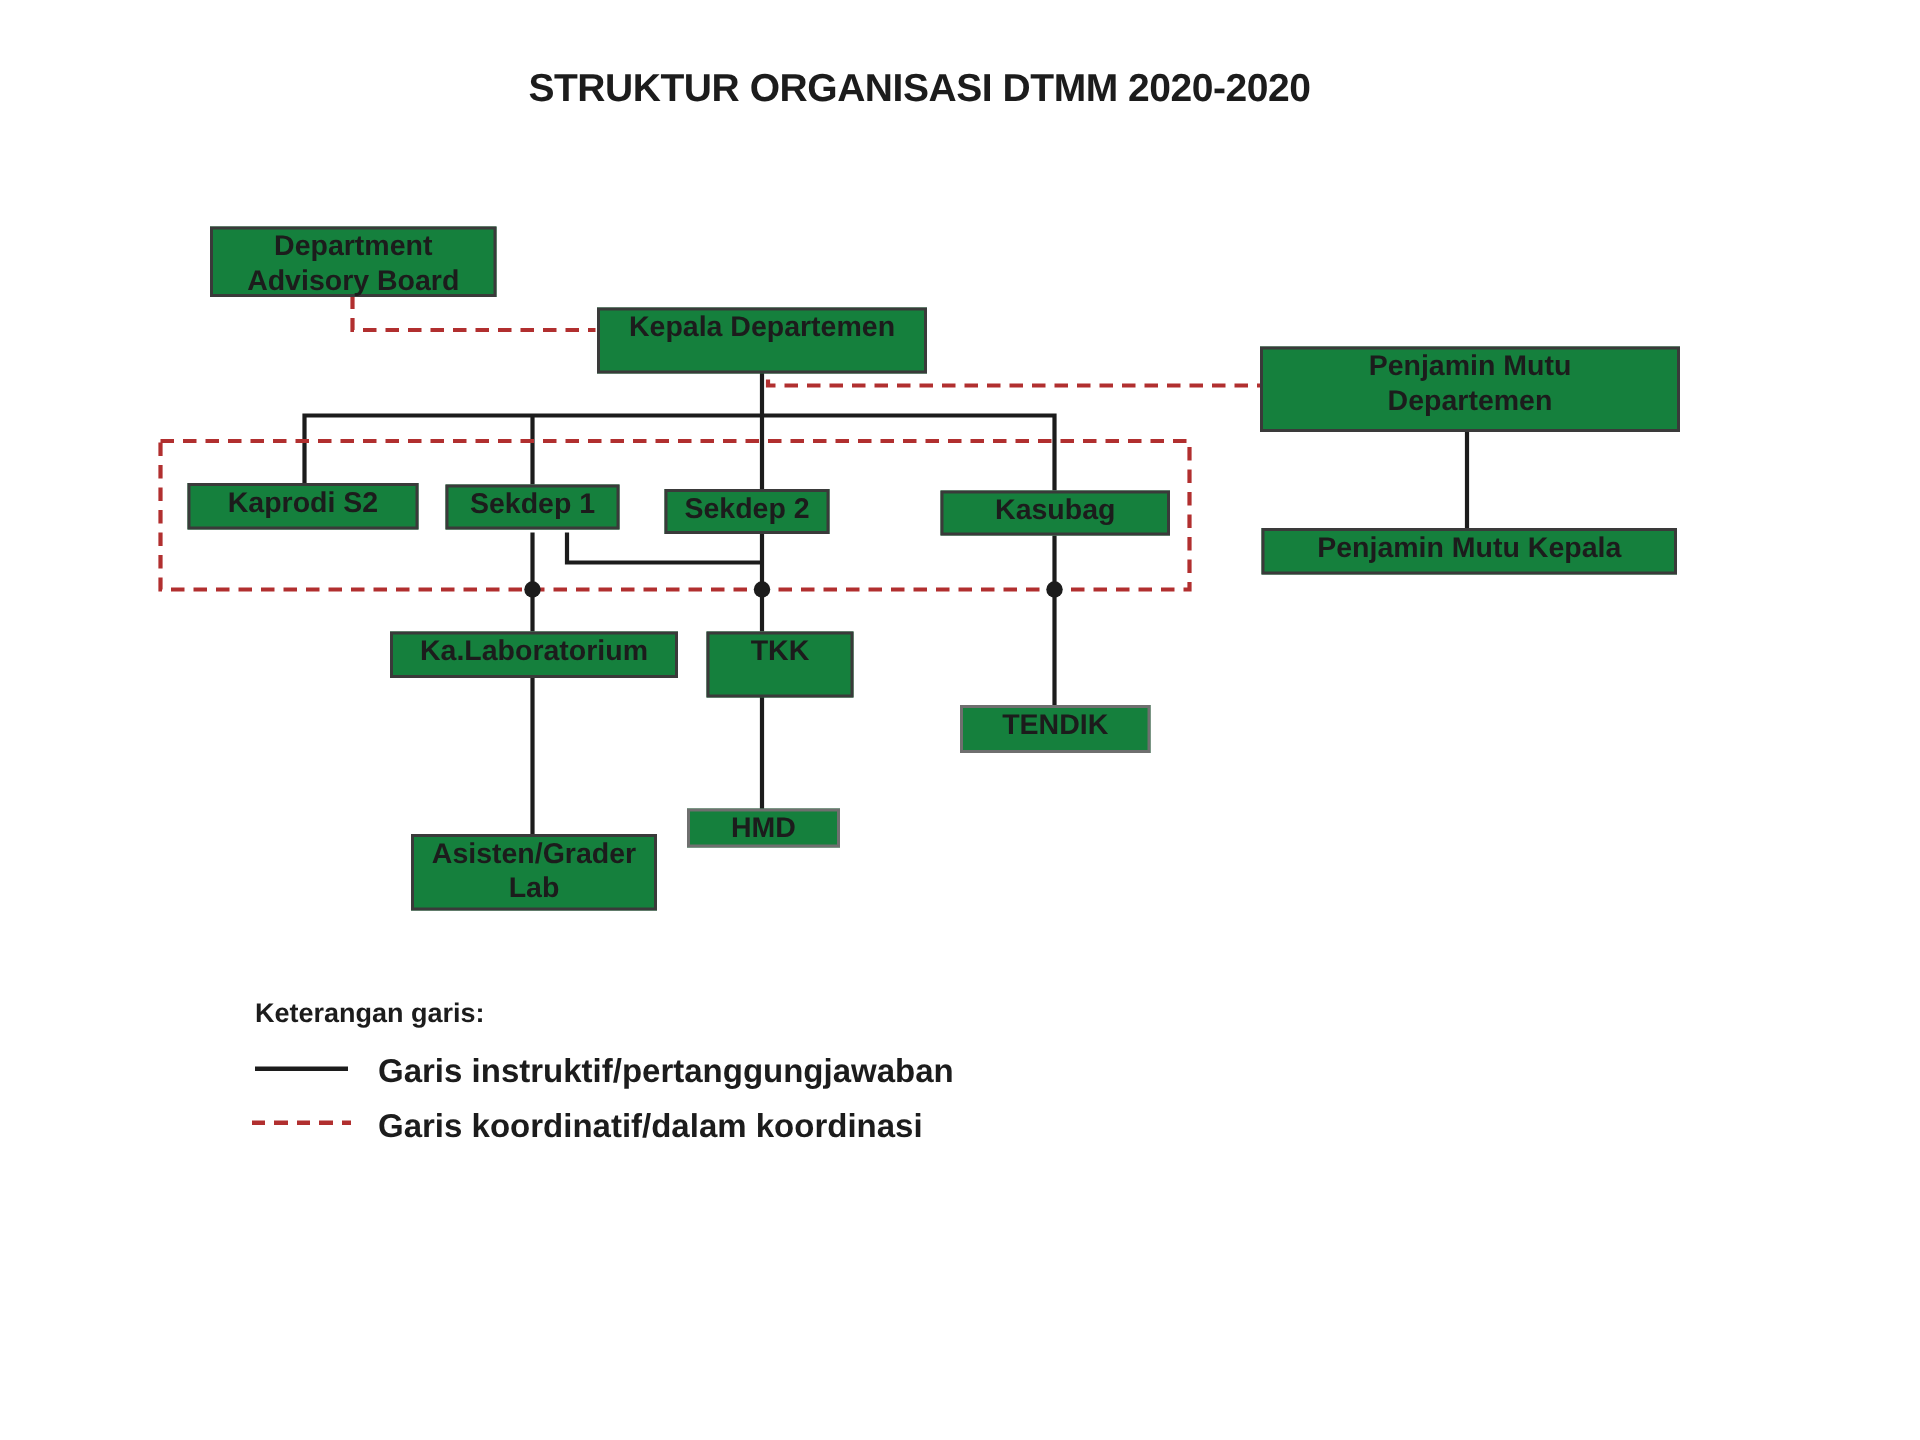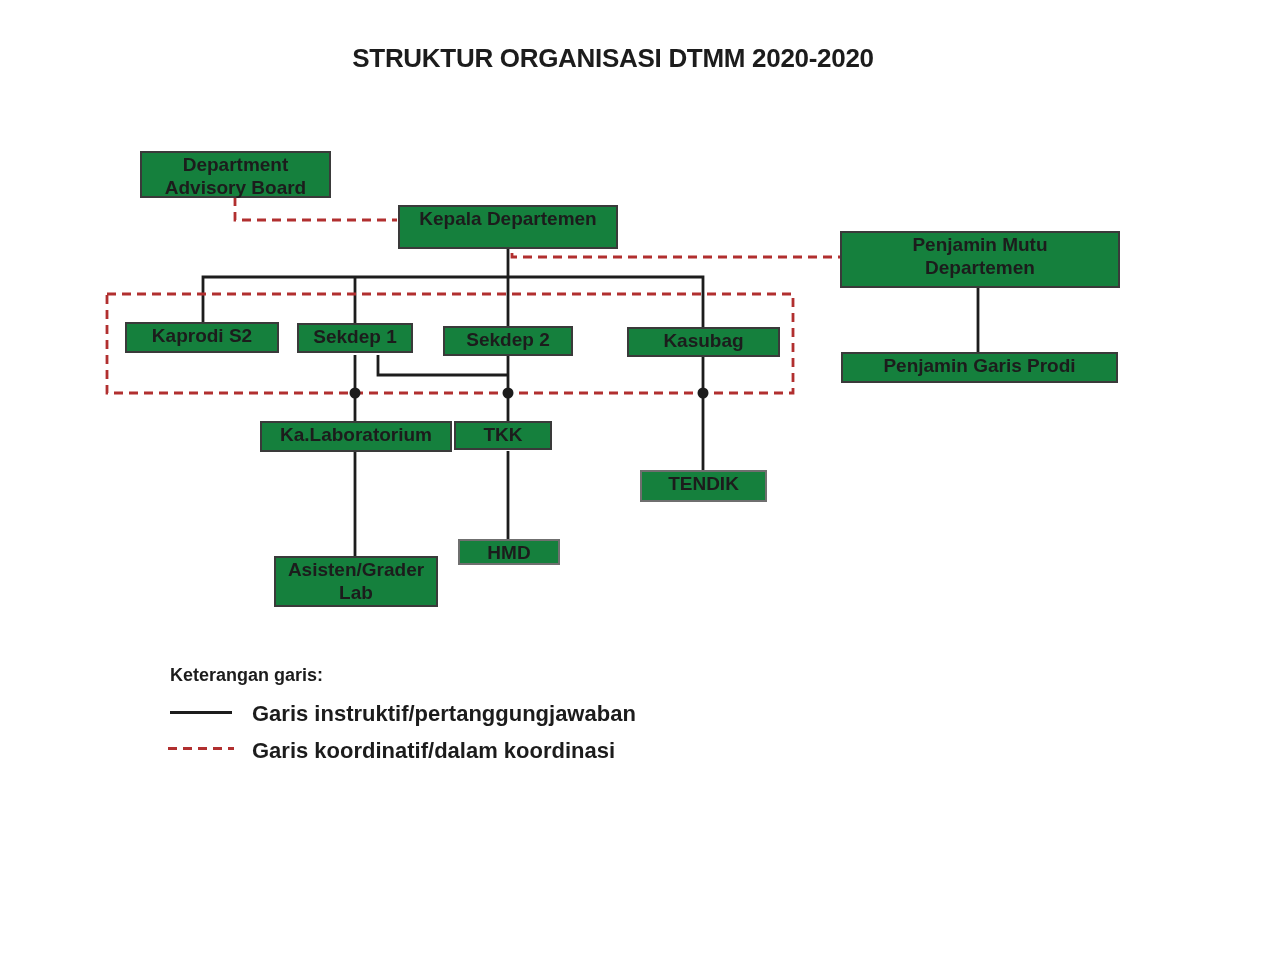--- a/index.html
+++ b/index.html
@@ -82,27 +82,27 @@
 
   <div class="title">STRUKTUR ORGANISASI DTMM 2020-2020</div>
 
   <div class="node" style="left:140px;top:151px;width:191px;height:47px">
       <span>Department<br>Advisory Board</span>
     </div>
   <div class="node" style="left:398px;top:205px;width:220px;height:44px">Kepala Departemen</div>
   <div class="node" style="left:840px;top:231px;width:280px;height:57px">
       <span>Penjamin Mutu<br>Departemen</span>
     </div>
-  <div class="node" style="left:841px;top:352px;width:277px;height:31px">Penjamin Garis Prodi</div>
+  <div class="node" style="left:841px;top:352px;width:277px;height:31px">Penjamin Mutu Kepala</div>
   <div class="node" style="left:125px;top:322px;width:154px;height:31px">Kaprodi S2</div>
   <div class="node" style="left:297px;top:323px;width:116px;height:30px">Sekdep 1</div>
-  <div class="node" style="left:443px;top:326px;width:130px;height:30px">Sekdep 2</div>
+  <div class="node" style="left:443px;top:326px;width:110px;height:30px">Sekdep 2</div>
   <div class="node" style="left:627px;top:327px;width:153px;height:30px">Kasubag</div>
   <div class="node" style="left:260px;top:421px;width:192px;height:31px">Ka.Laboratorium</div>
-  <div class="node" style="left:454px;top:421px;width:98px;height:29px">TKK</div>
+  <div class="node" style="left:471px;top:421px;width:98px;height:44px">TKK</div>
   <div class="node light" style="left:640px;top:470px;width:127px;height:32px">TENDIK</div>
   <div class="node" style="left:274px;top:556px;width:164px;height:51px">
       <span>Asisten/Grader<br>Lab</span>
     </div>
   <div class="node light" style="left:458px;top:539px;width:102px;height:26px">HMD</div>
 
   <div class="legend-heading">Keterangan garis:</div>
   <div class="swatch solid" style="left:170px;top:711px;width:62px"></div>
   <div class="legend-label" style="left:252px;top:701px">Garis instruktif/pertanggungjawaban</div>
   <div class="swatch dashed" style="left:168px;top:747px;width:66px"></div>

